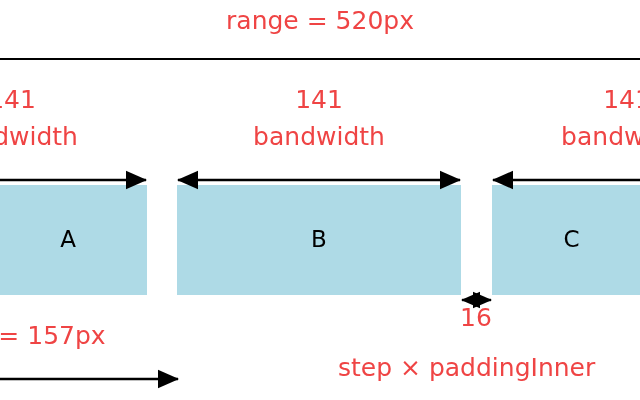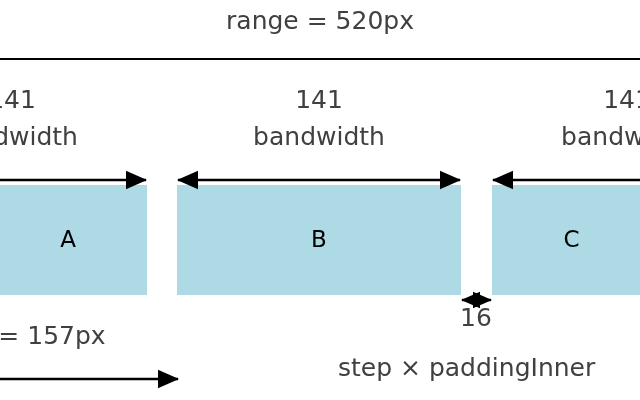--- a/index.html
+++ b/index.html
@@ -13,21 +13,21 @@
   #stage {
     position: relative;
     width: 640px;
     height: 400px;
     overflow: hidden;
     background: #ffffff;
   }
   .lbl {
     position: absolute;
     white-space: nowrap;
-    color: #404040;
+    color: #ef4444;
     line-height: 1;
   }
   .range-label {
     left: 0;
     top: 8px;
     width: 640px;
     text-align: center;
     font-size: 25px;
   }
   .range-rule {

